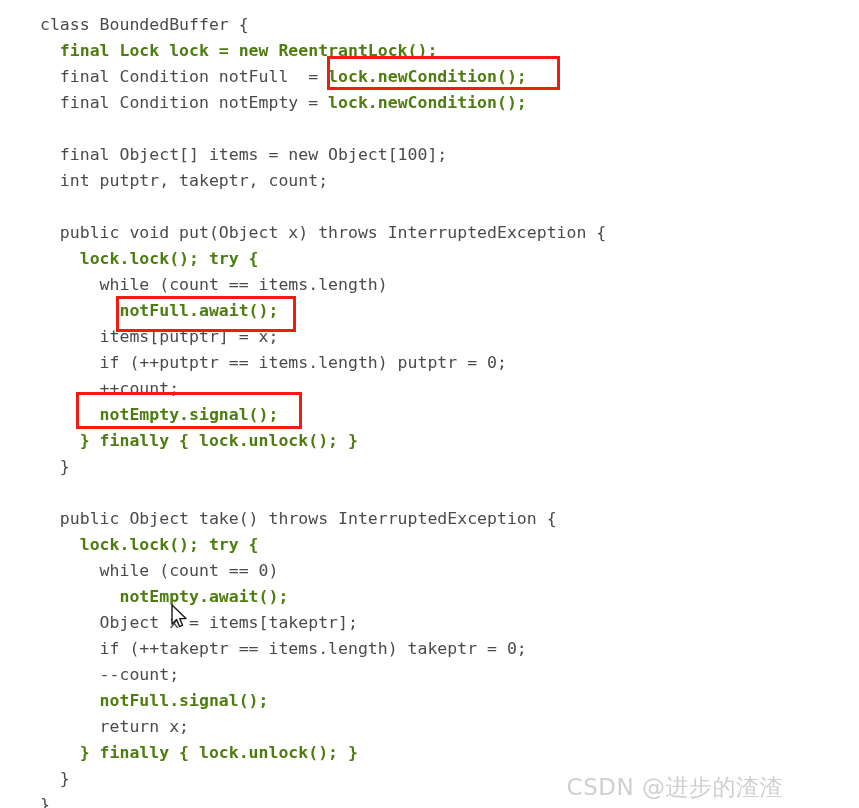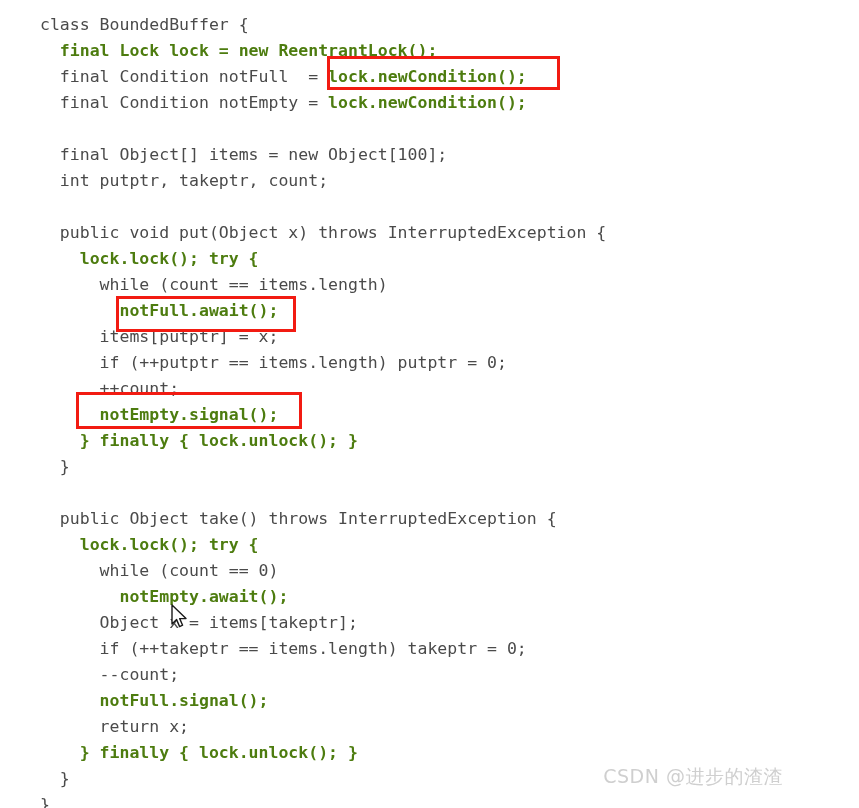--- a/index.html
+++ b/index.html
@@ -50,23 +50,23 @@
     position: absolute;
     border: 3px solid #f21b12;
     background: transparent;
     box-sizing: border-box;
     pointer-events: none;
   }
   
   #watermark {
     position: absolute;
     right: 16px;
-    bottom: 18px;
+    bottom: 5px;
     font-family: "DejaVu Sans", "Liberation Sans", sans-serif;
-    font-size: 19px;
+    font-size: 23px;
     color: #cfcfcf;
     letter-spacing: 0.5px;
     white-space: nowrap;
   }
   
   #cursor {
     position: absolute;
     pointer-events: none;
   }
 </style>

